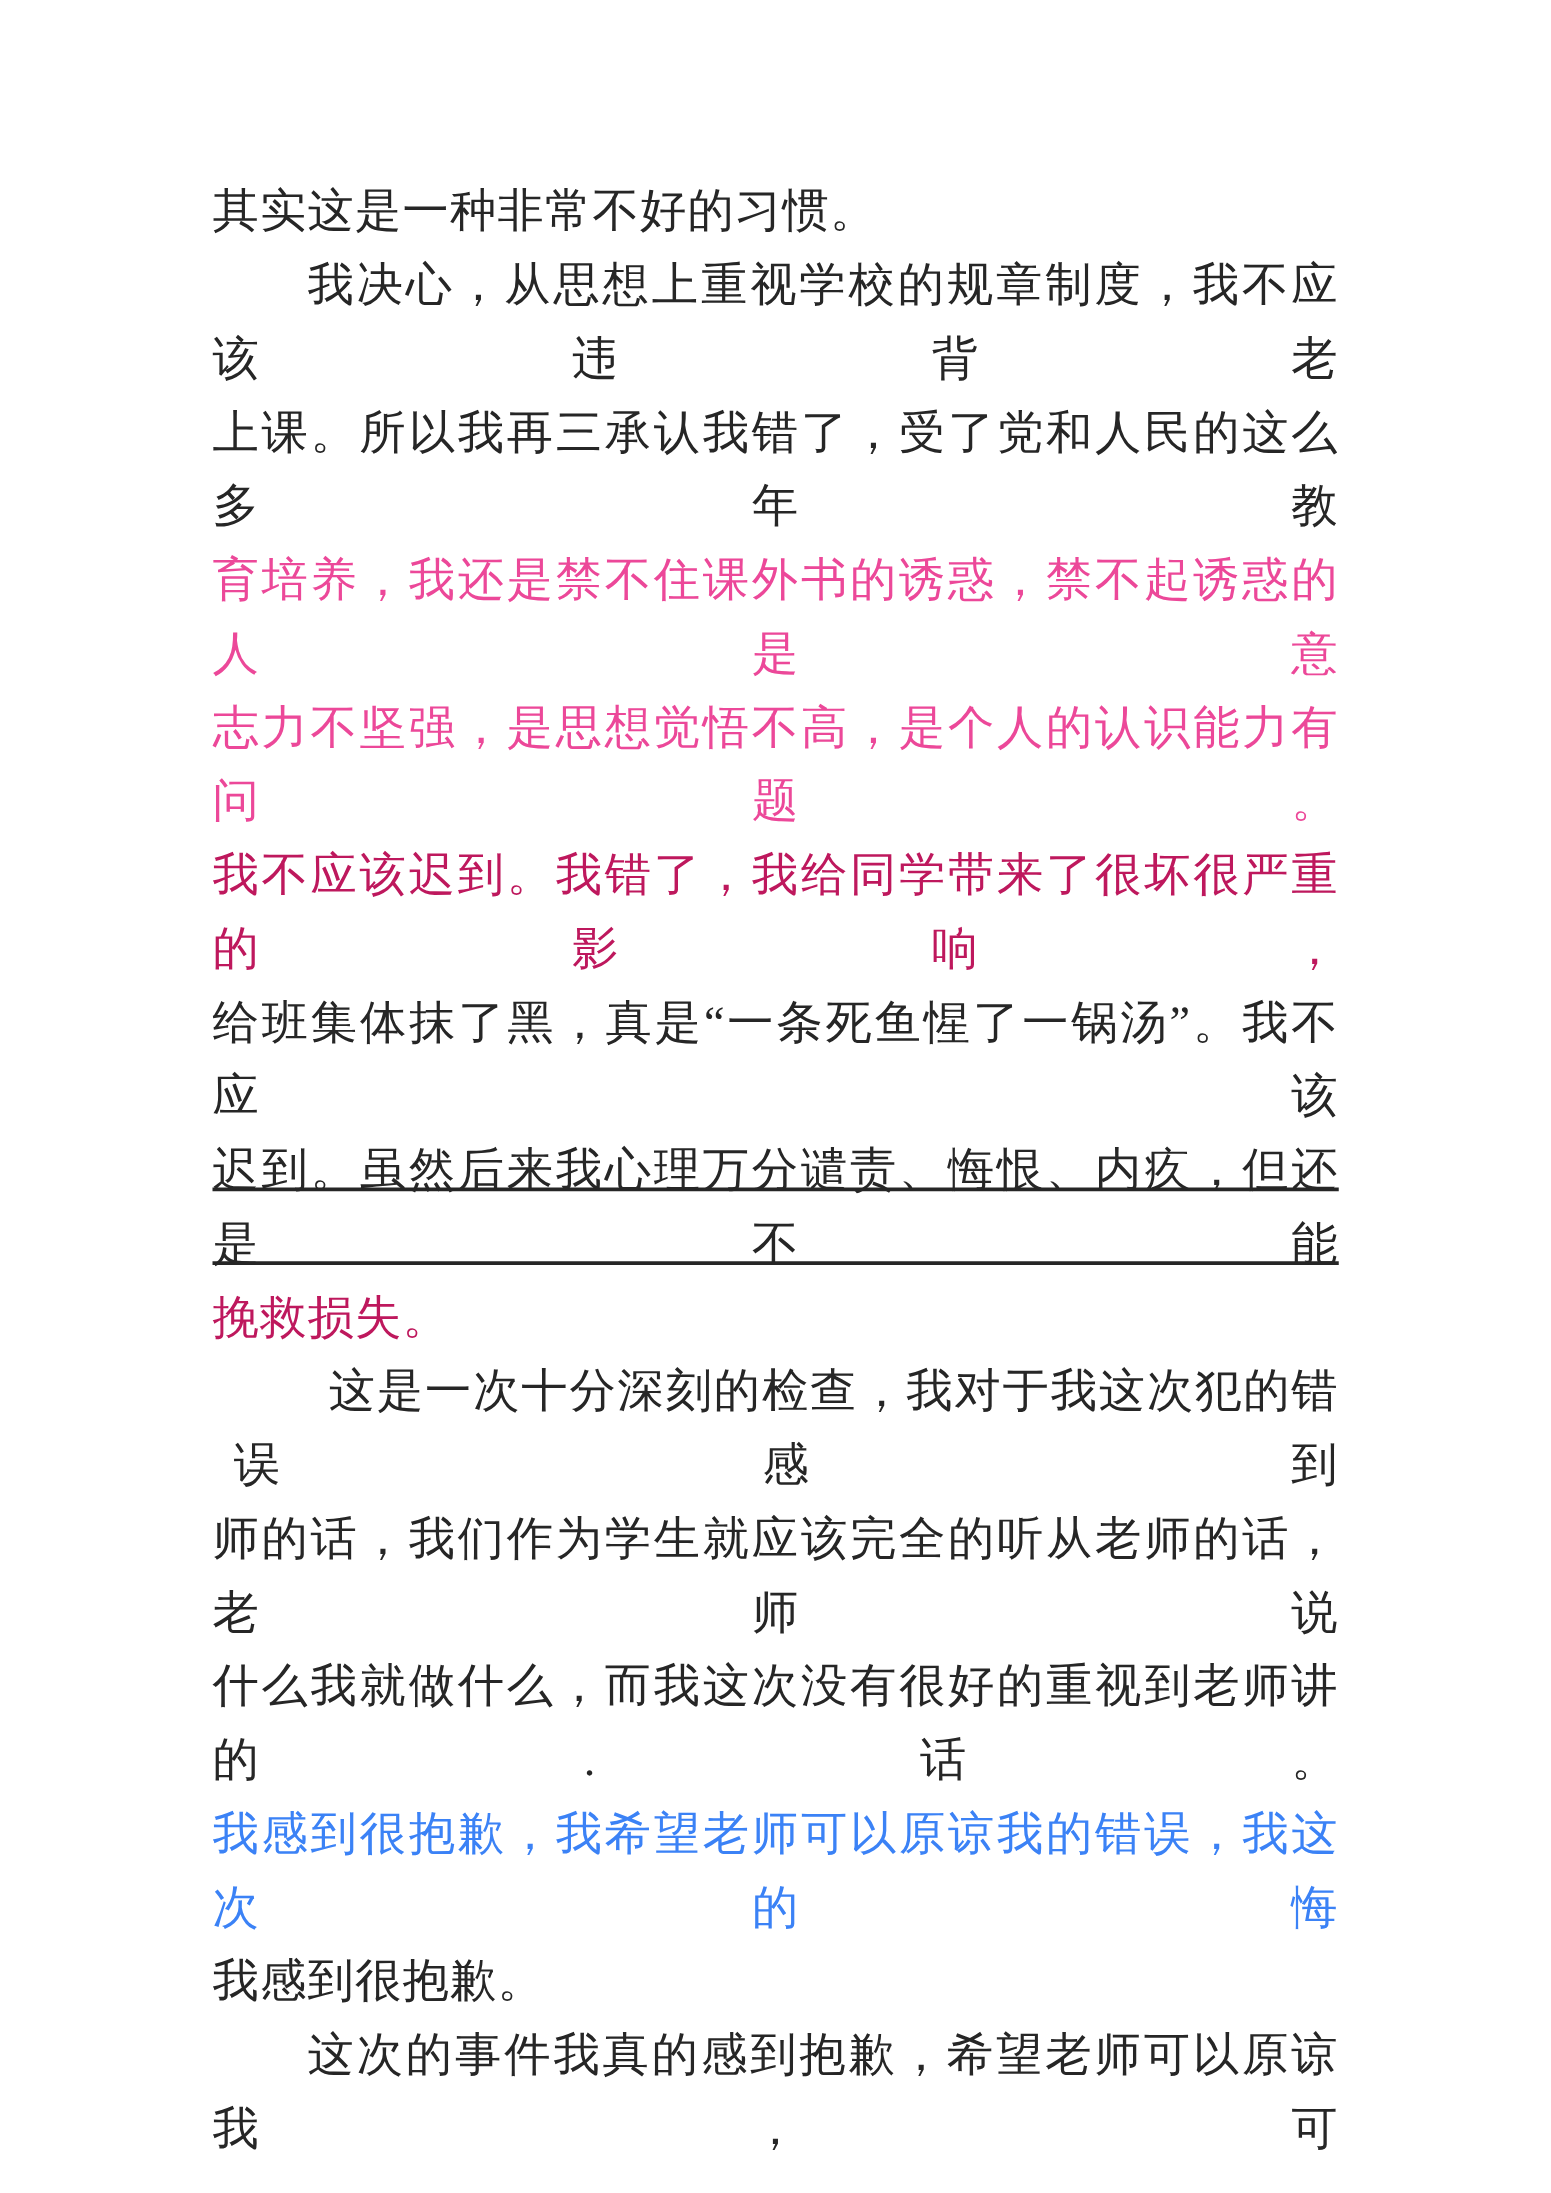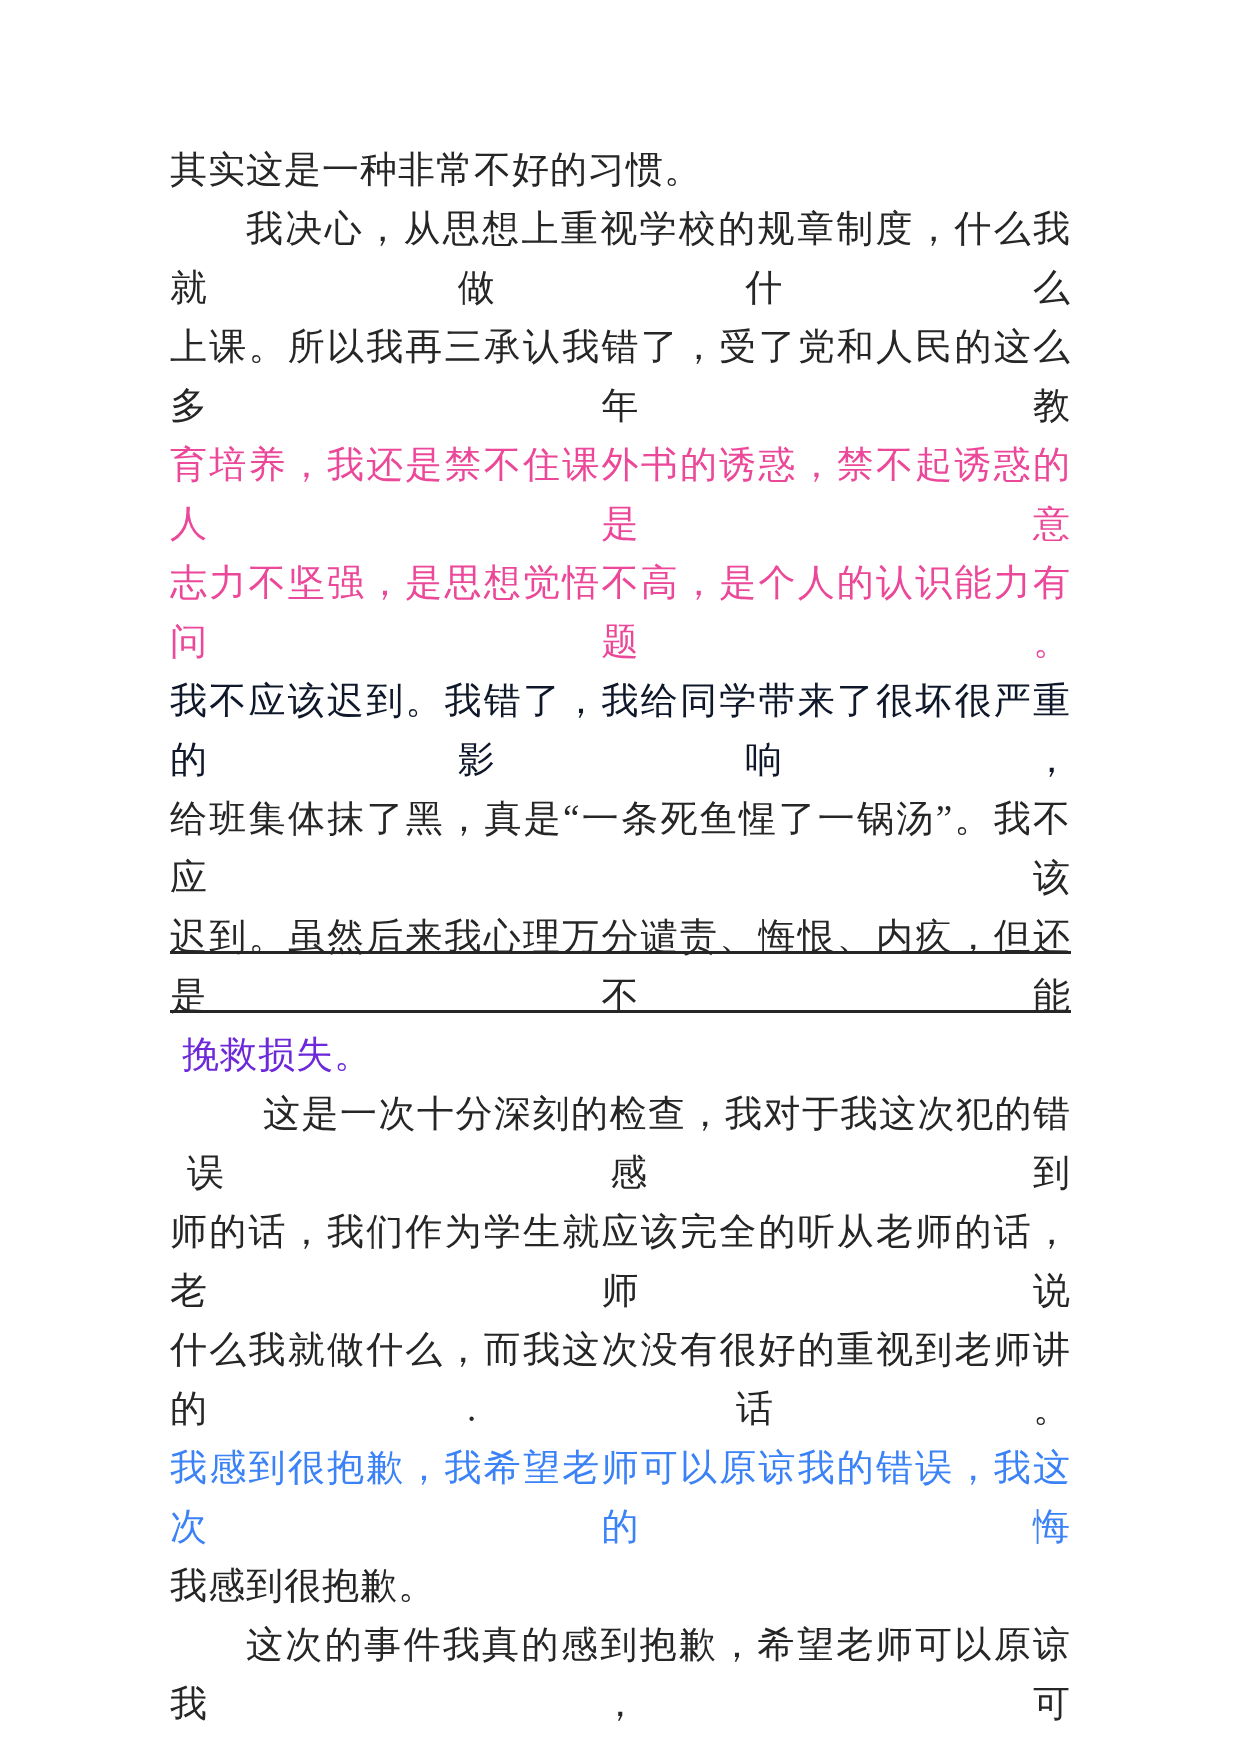--- a/index.html
+++ b/index.html
@@ -43,28 +43,28 @@
   .text-line.indent {
     text-indent: 76px;
   }
 </style>
 </head>
 <body>
 
 <div class="page" style="background: rgb(255, 255, 255);">
   <div class="doc-body">
       <div class="text-line plain" style="color: rgb(38, 38, 38);">其实这是一种非常不好的习惯。</div>
-      <div class="text-line fill indent" style="color: rgb(38, 38, 38);">我决心，从思想上重视学校的规章制度，什么我就做什么</div>
+      <div class="text-line fill indent" style="color: rgb(38, 38, 38);">我决心，从思想上重视学校的规章制度，我不应该违背老</div>
       <div class="text-line fill" style="color: rgb(38, 38, 38);">上课。所以我再三承认我错了，受了党和人民的这么多年教</div>
       <div class="text-line fill" style="color: #ec4899;">育培养，我还是禁不住课外书的诱惑，禁不起诱惑的人是意</div>
       <div class="text-line fill" style="color: #ec4899;">志力不坚强，是思想觉悟不高，是个人的认识能力有问题。</div>
-      <div class="text-line fill" style="color: #0f172a;">我不应该迟到。我错了，我给同学带来了很坏很严重的影响，</div>
+      <div class="text-line fill" style="color: #be185d;">我不应该迟到。我错了，我给同学带来了很坏很严重的影响，</div>
       <div class="text-line fill" style="color: rgb(38, 38, 38);">给班集体抹了黑，真是“一条死鱼惺了一锅汤”。我不应该</div>
       <div class="text-line fill" style="color: rgb(38, 38, 38); text-decoration: underline;">迟到。虽然后来我心理万分谴责、悔恨、内疚，但还是不能</div>
-      <div class="text-line plain" style="color: #6d28d9; margin-left: 12px;">挽救损失。</div>
+      <div class="text-line plain" style="color: #be185d;">挽救损失。</div>
       <div class="text-line fill indent" style="color: rgb(38, 38, 38); margin-left: 17px;">这是一次十分深刻的检查，我对于我这次犯的错误感到</div>
       <div class="text-line fill" style="color: rgb(38, 38, 38);">师的话，我们作为学生就应该完全的听从老师的话，老师说</div>
       <div class="text-line fill" style="color: rgb(38, 38, 38);">什么我就做什么，而我这次没有很好的重视到老师讲的.话。</div>
       <div class="text-line fill" style="color: #3b82f6;">我感到很抱歉，我希望老师可以原谅我的错误，我这次的悔</div>
       <div class="text-line plain" style="color: rgb(38, 38, 38);">我感到很抱歉。</div>
       <div class="text-line fill indent" style="color: rgb(38, 38, 38);">这次的事件我真的感到抱歉，希望老师可以原谅我，可</div>
     </div>
 </div>
 
 </body></html>

